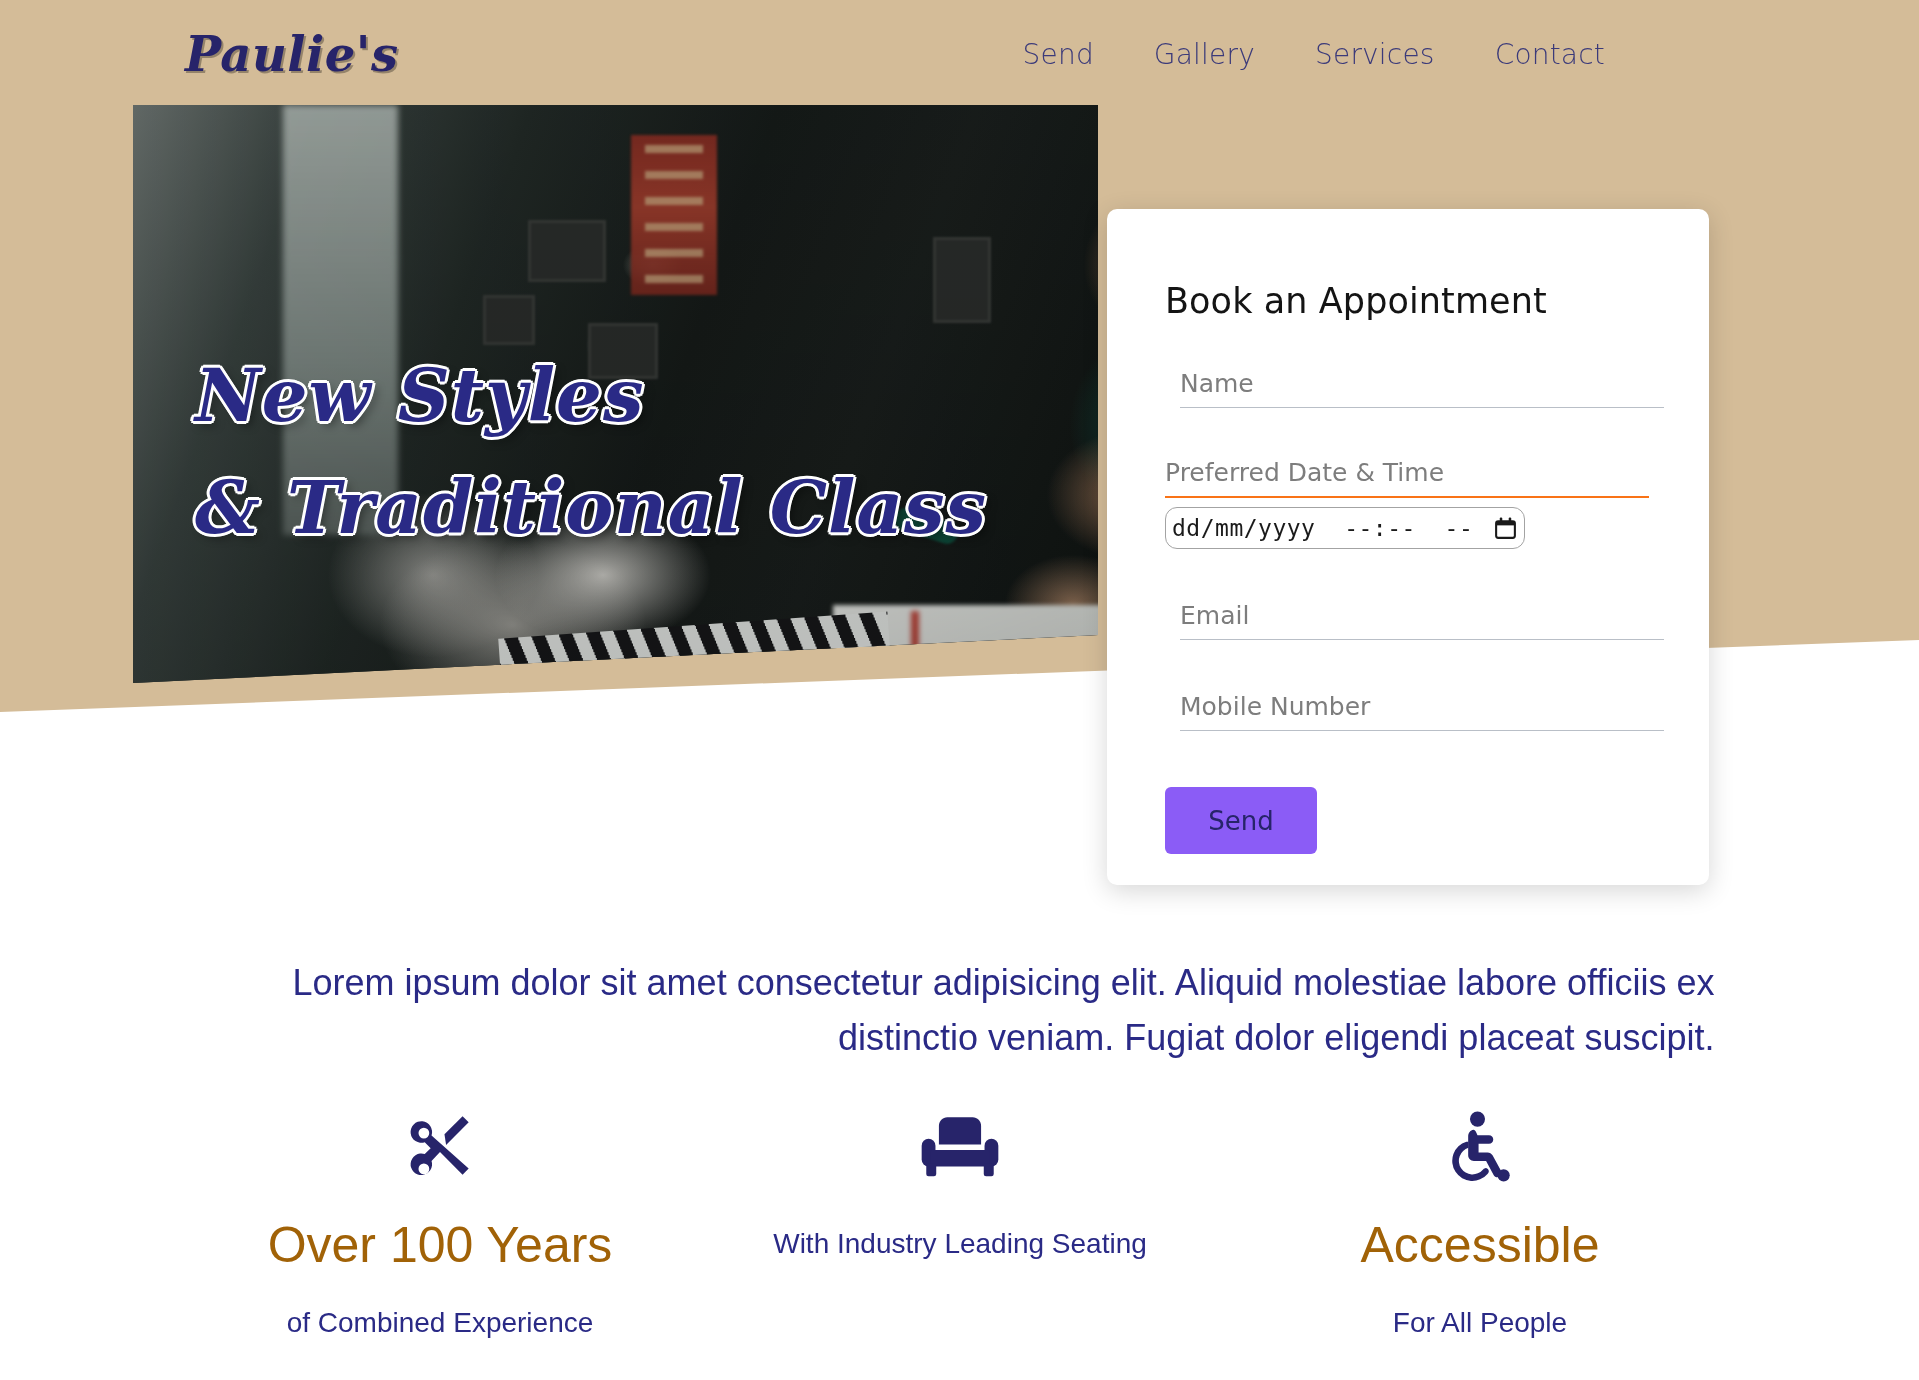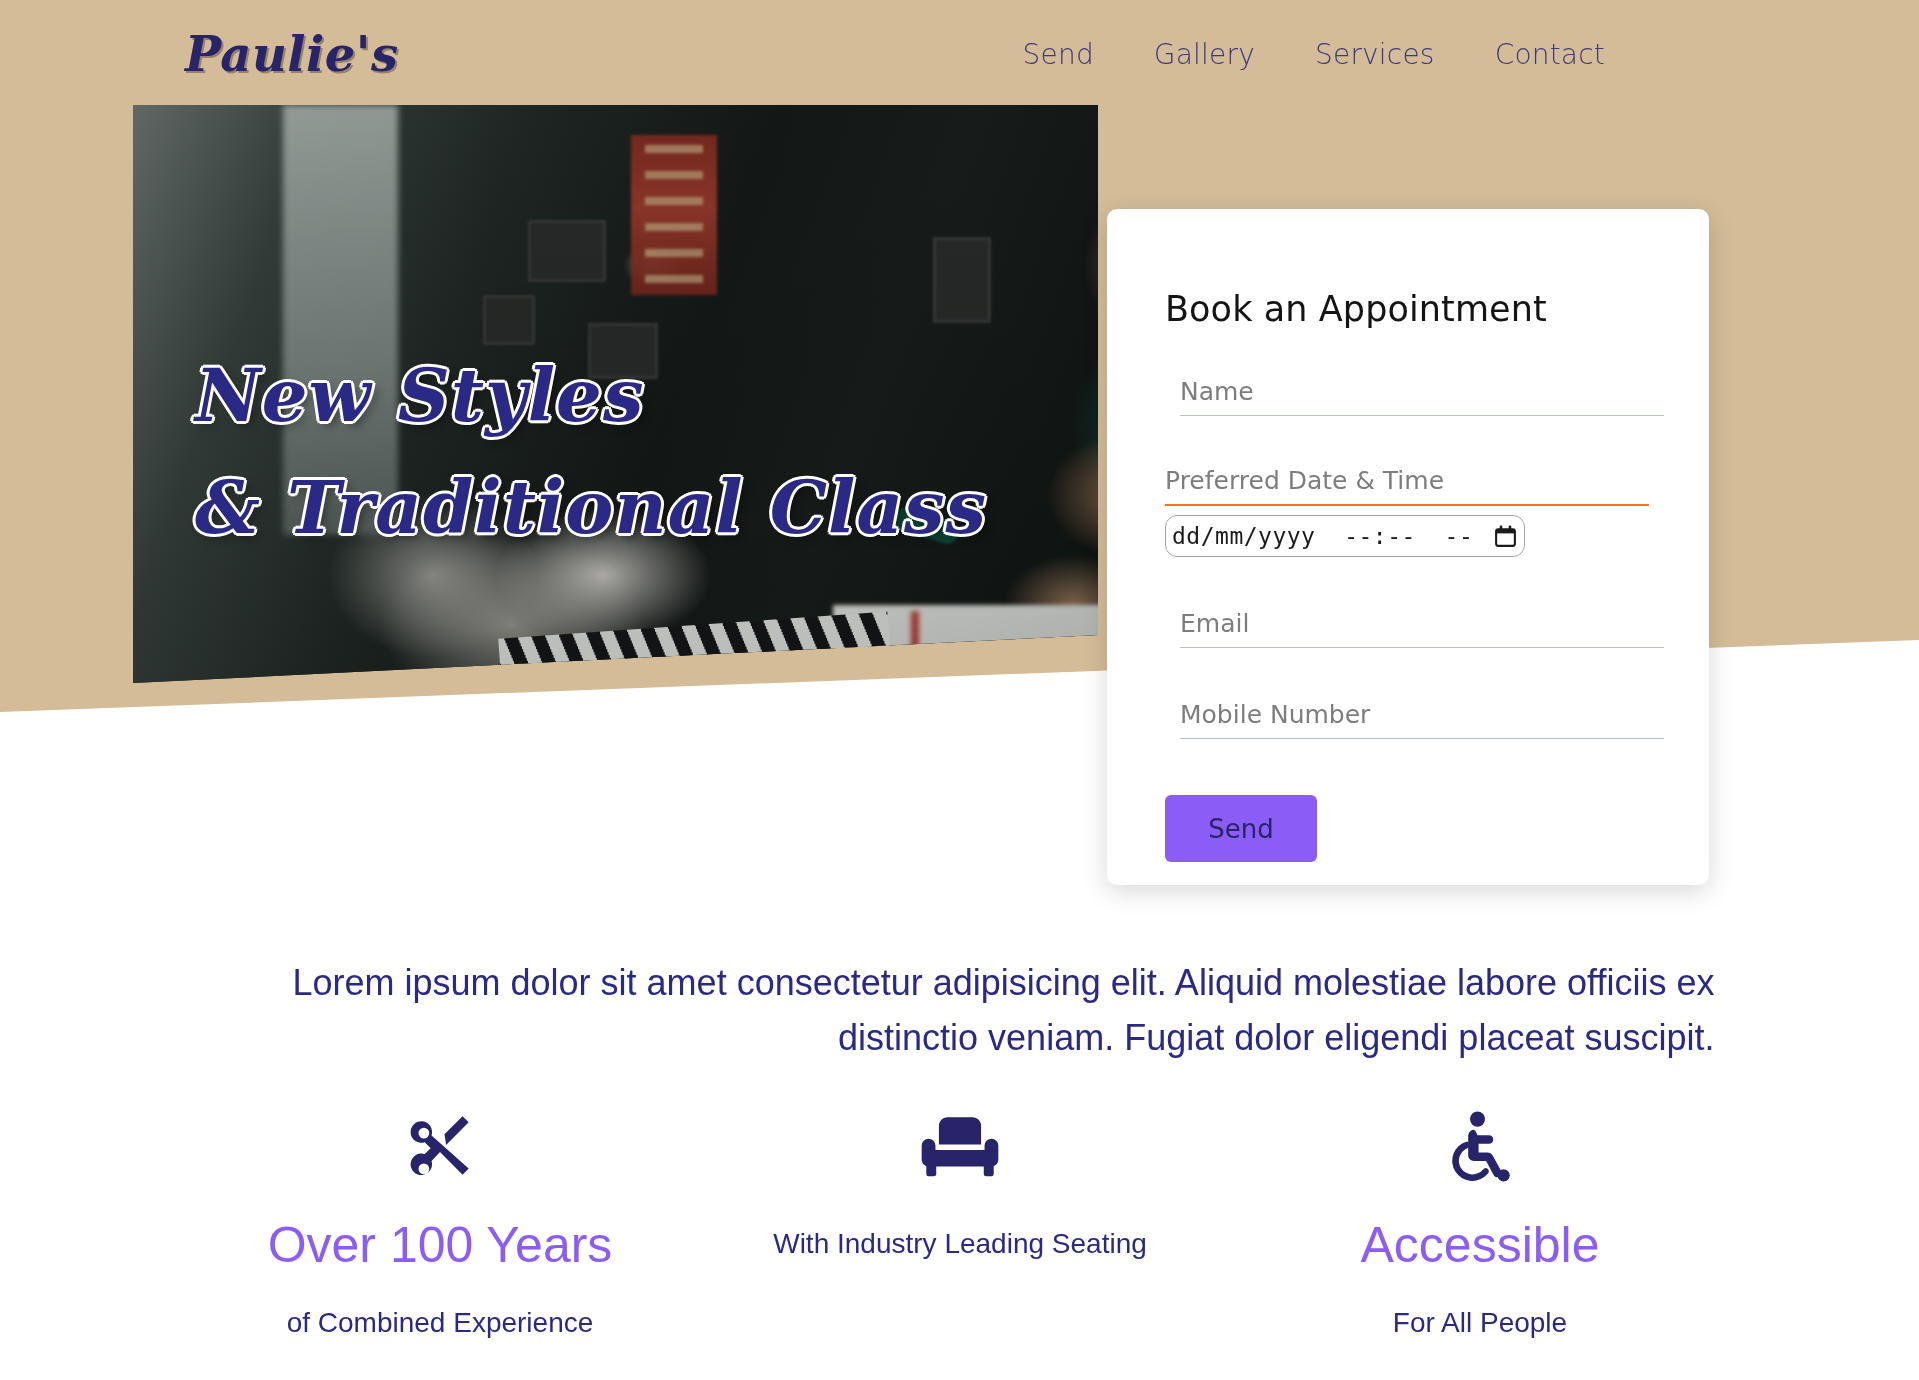--- a/index.html
+++ b/index.html
@@ -162,21 +162,21 @@
     border-radius: 10px;
     box-shadow: 0 6px 26px rgba(0,0,0,0.16);
     z-index: 8;
     padding: 54px 60px 0 58px;
   }
   .card-title {
     font-family: "DejaVu Sans", sans-serif;
     font-size: 35px;
     font-weight: 400;
     color: #141414;
-    margin: 26px 0 0 0;
+    margin: 18px 0 0 0;
     letter-spacing: .1px;
   }
   .field { margin-top: 52px; position: relative; }
   .field.first { margin-top: 48px; }
   .text-input {
     width: 484px;
     border: none;
     border-bottom: 1px solid #b9bfc7;
     outline: none;
     background: transparent;
@@ -251,21 +251,21 @@
     display: flex;
     z-index: 5;
   }
   .feature { flex: 1 1 0; text-align: center; }
   .feature-icon { height: 84px; display: flex; align-items: flex-end; justify-content: center; }
   .feature-icon svg { fill: #27246a; }
   .feature-title {
     font-family: "Liberation Sans", sans-serif;
     font-size: 50px;
     font-weight: 400;
-    color: #8b5cf6;
+    color: #a16207;
     margin-top: 24px;
     line-height: 1.1;
   }
   .feature-sub {
     font-family: "Liberation Sans", sans-serif;
     font-size: 28px;
     color: #2a2a86;
     margin-top: 34px;
   }
 </style>

